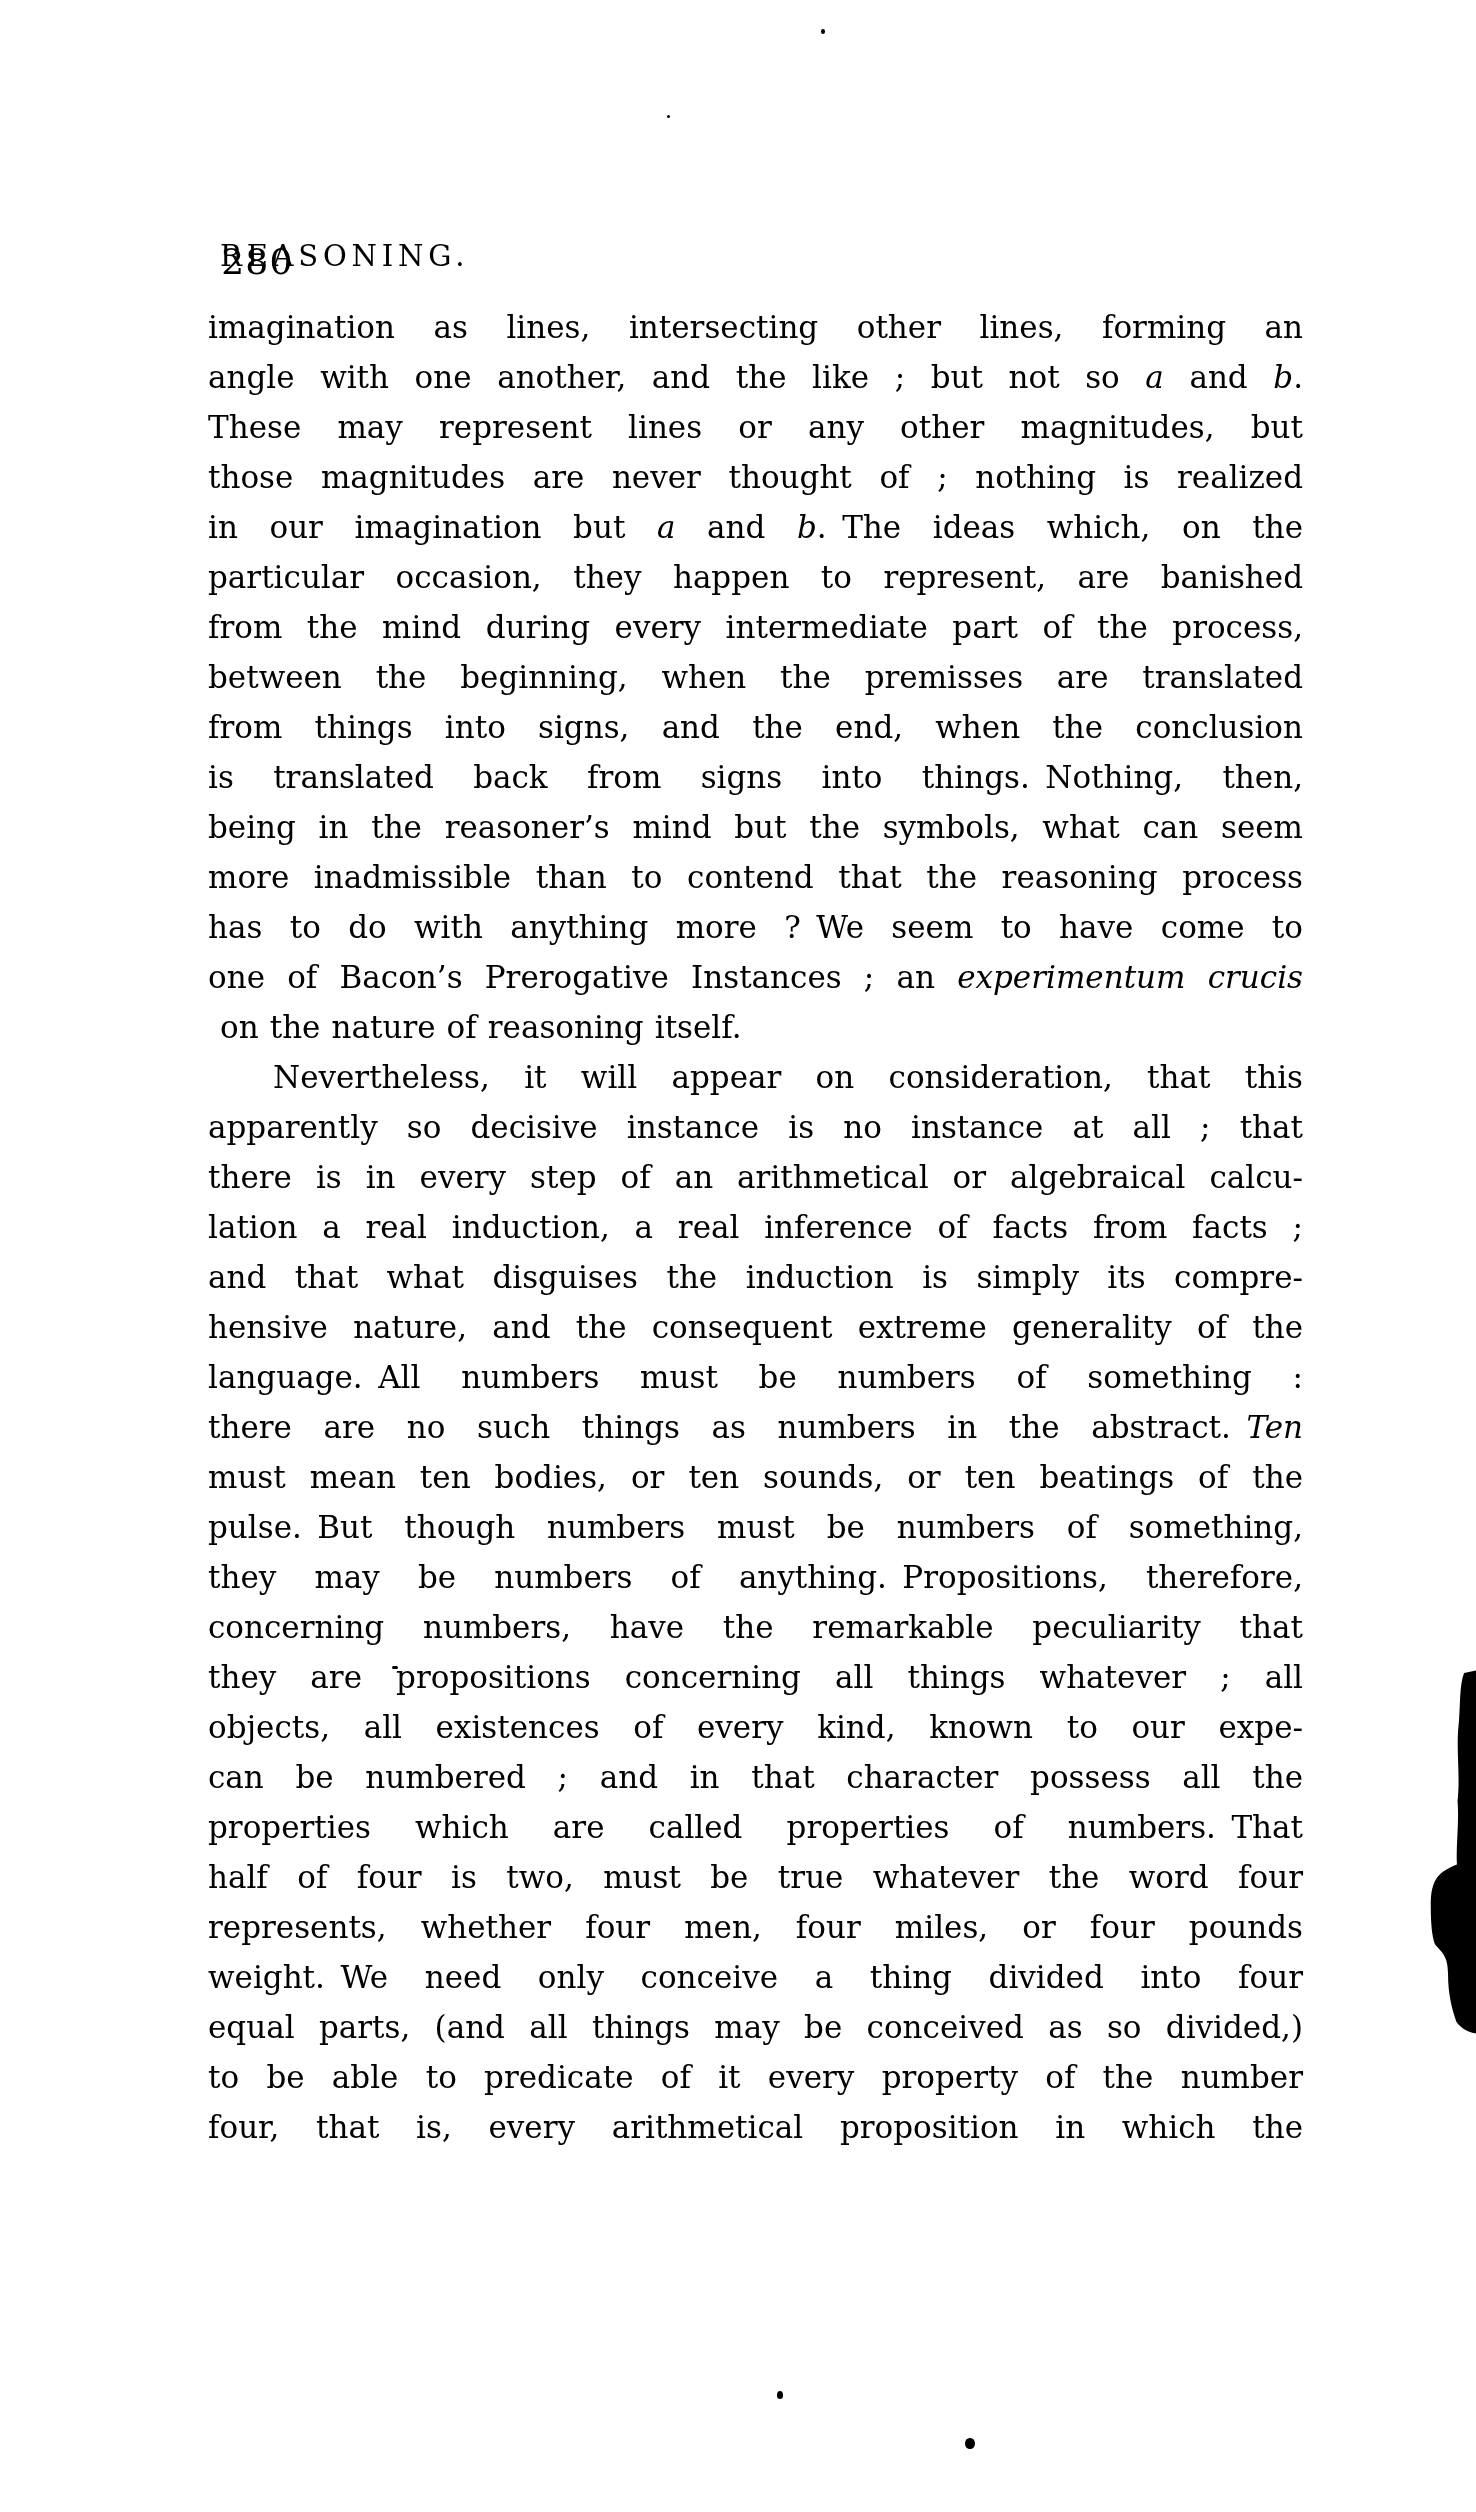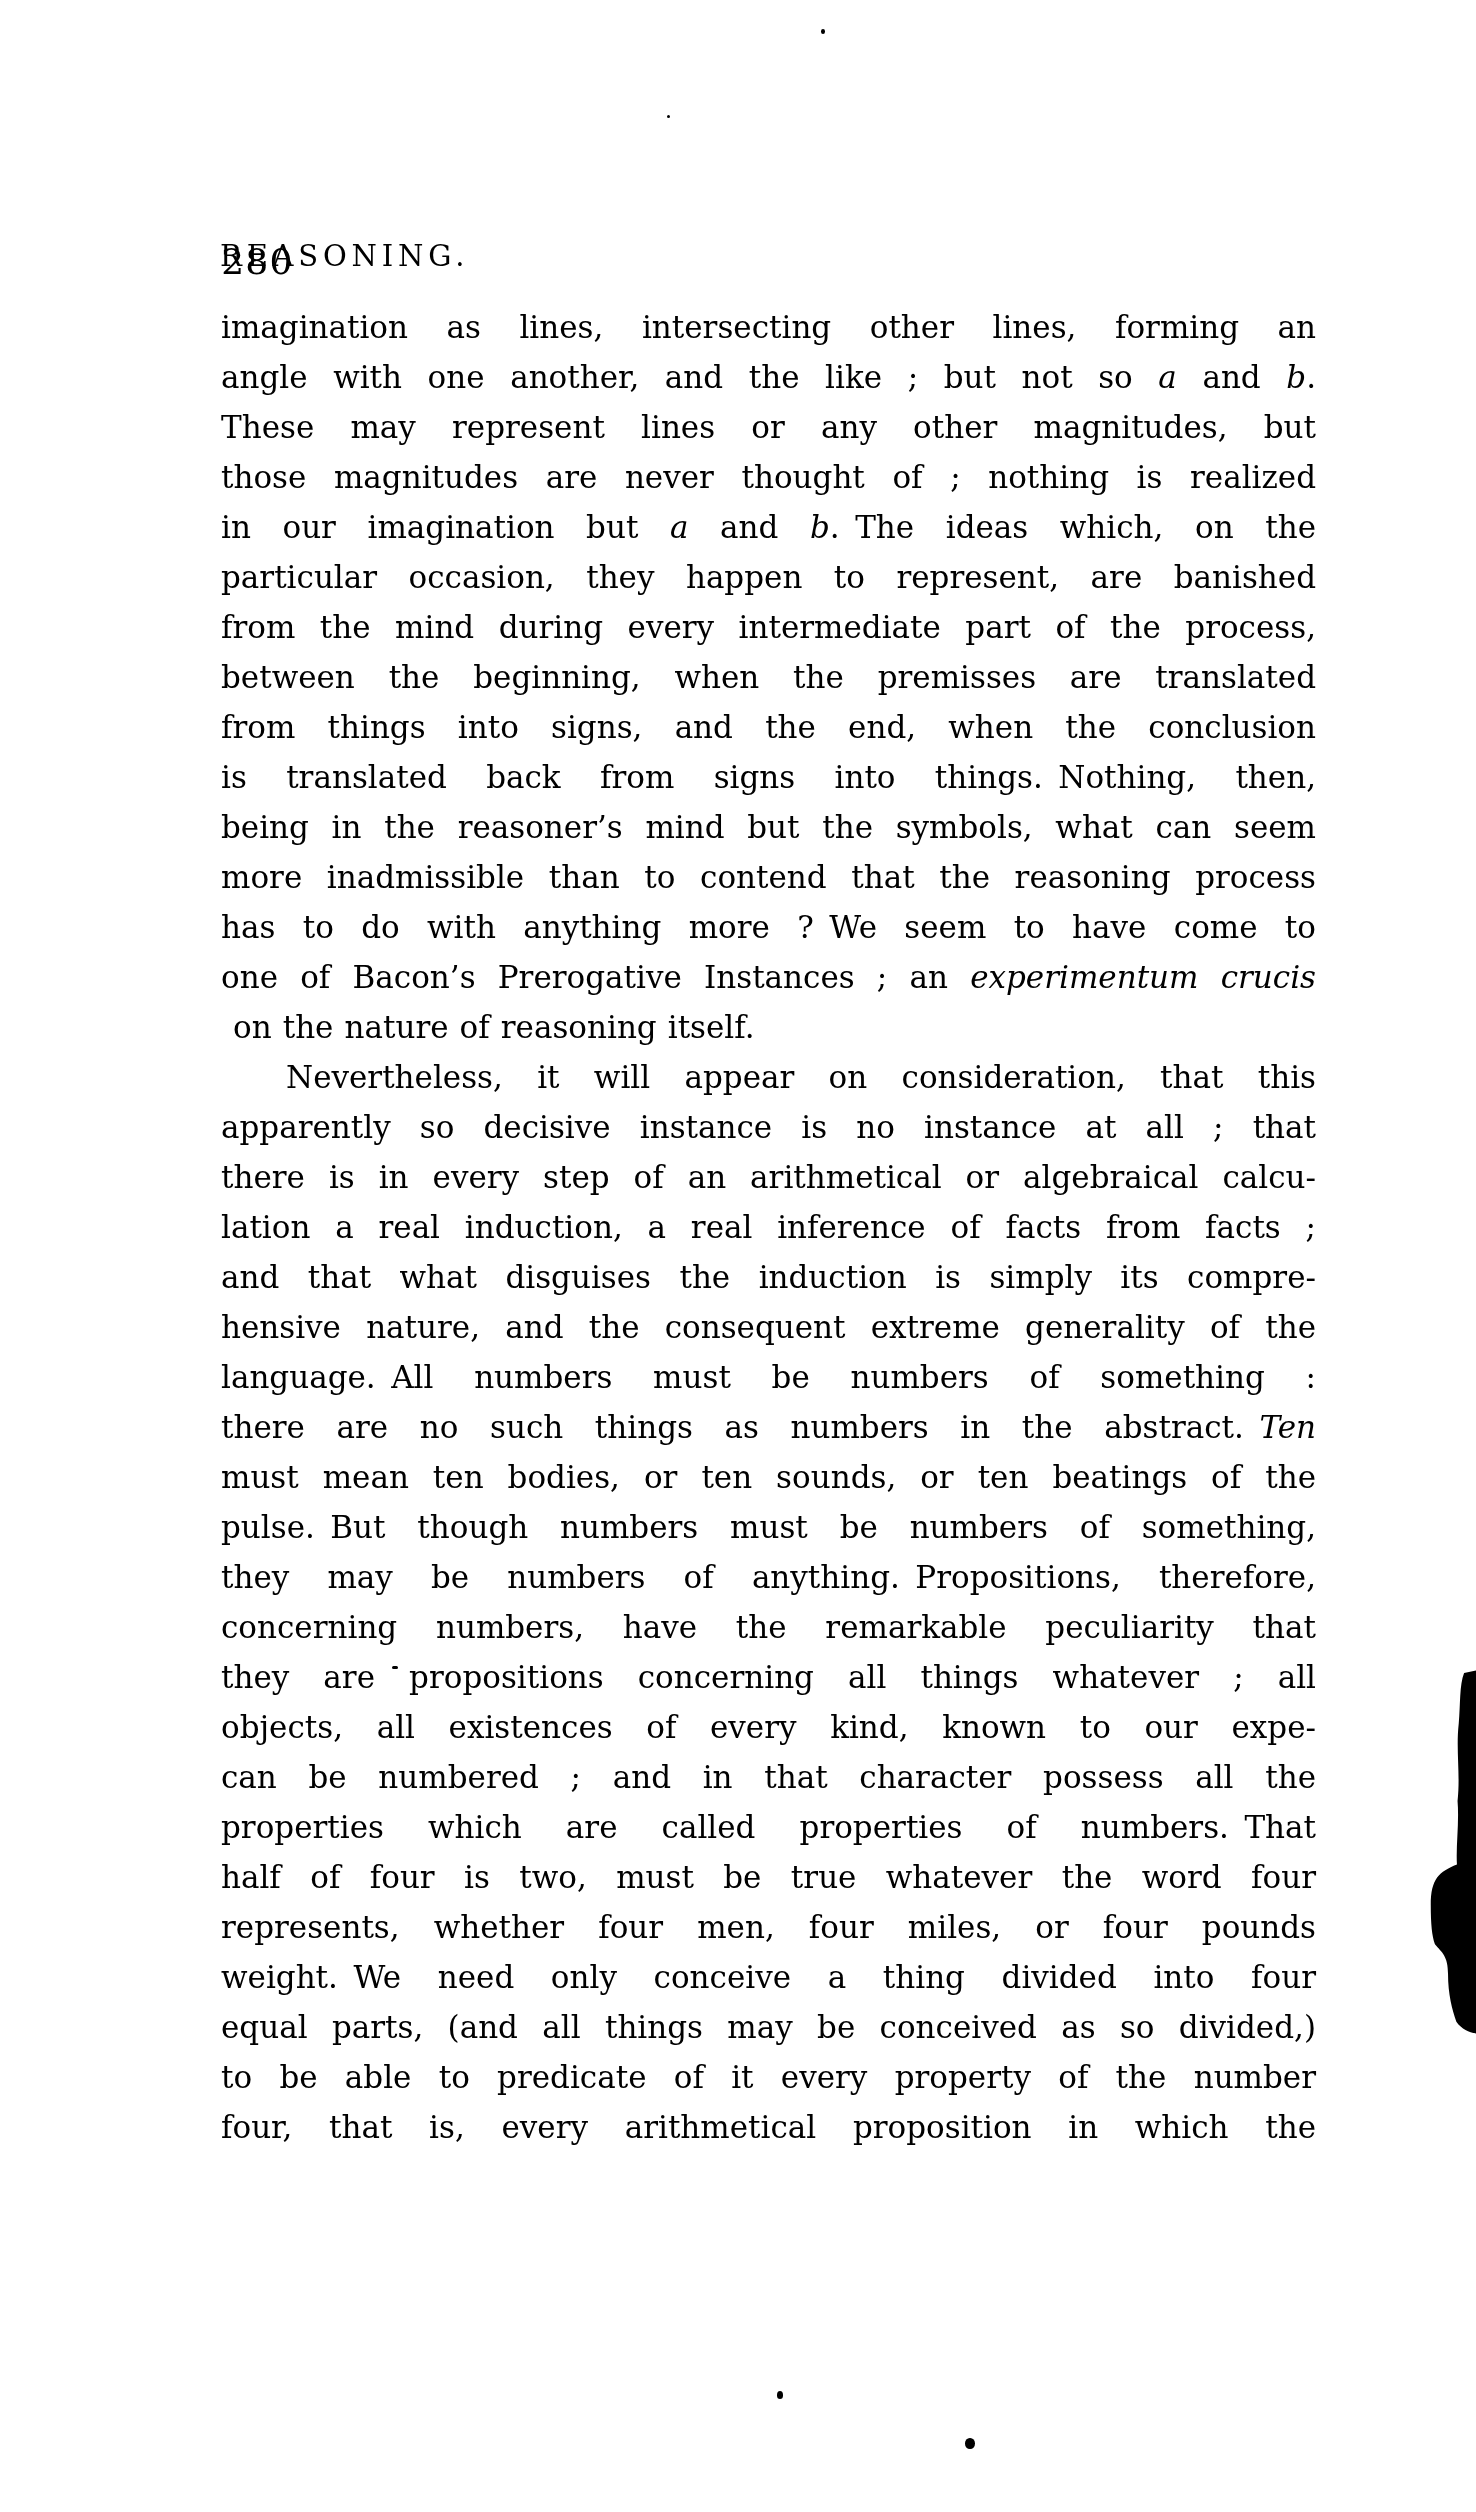--- a/index.html
+++ b/index.html
@@ -16,21 +16,21 @@
   .page-number {
     position: absolute; left: 1.2px; top: 8px;
     font-size: 36px; line-height: 36px; letter-spacing: 1.2px;
   }
   .running-title {
     position: absolute; left: 0; top: 6px; width: 100%;
     text-align: left;
     font-size: 29px; line-height: 29px; letter-spacing: 4.8px;
   }
   .text-block {
-    position: absolute; left: 221px; top: 302px; width: 1095px;
+    position: absolute; left: 208px; top: 302px; width: 1095px;
   }
   .line {
     height: 50px;
     line-height: 50px;
     font-size: 31px;
     text-align: justify;
     text-align-last: justify;
     word-spacing: 1.2px;
   }
   .line.indent { text-indent: 65px; }

